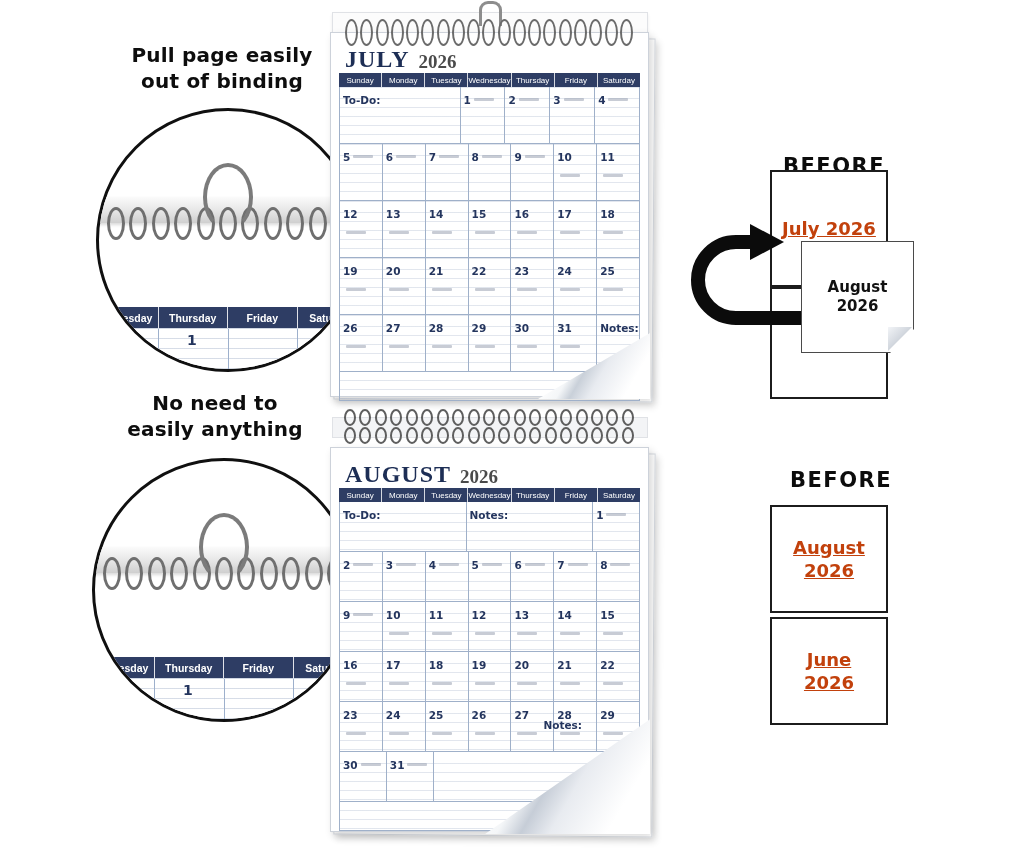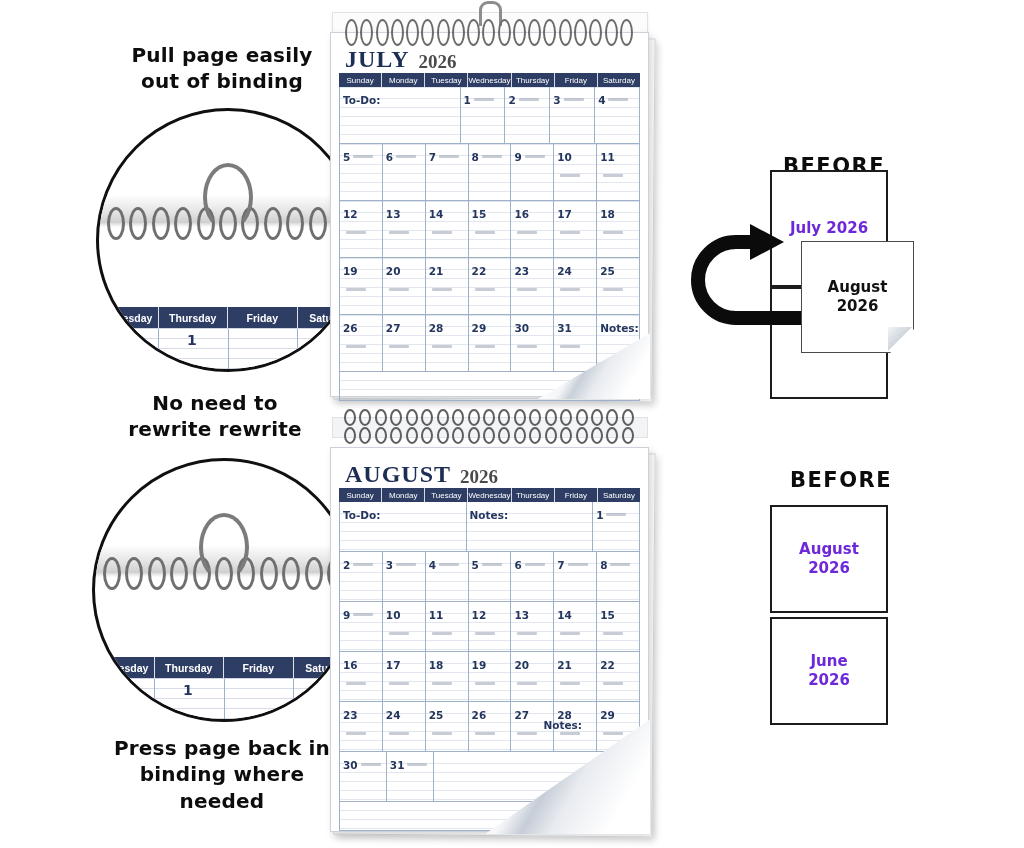--- a/index.html
+++ b/index.html
@@ -90,22 +90,22 @@
   #curl-august{right:-2px;bottom:-3px;width:170px;height:122px;
                background:linear-gradient(300deg,#ffffff 18%,#e8ebf0 42%,#c6cdd7 54%,#f4f6f8 64%,#ffffff 80%);
                clip-path:polygon(100% 6%,100% 100%,3% 100%);}
   .curl-label{position:absolute;right:66px;bottom:100px;z-index:8;font-size:10.5px;font-weight:700;color:#24355e;}
 
   
   .section-label{position:absolute;font-weight:700;font-size:21px;letter-spacing:1.5px;color:#0c0c0c;}
   #label-before{left:783px;top:154px;text-align:center;}
   #label-after{left:790px;top:468px;}
   .binder-box{position:absolute;border:2px solid #1c1c1c;background:#fff;display:flex;align-items:center;
-              justify-content:center;text-align:center;font-weight:700;font-size:15px;color:#6d28d9;
-              line-height:1.3;white-space:pre-line;z-index:2;}
+              justify-content:center;text-align:center;font-weight:700;font-size:18px;color:#c2410c;
+              line-height:1.3;white-space:pre-line;z-index:2;text-decoration:underline;}
   #before-box-top{left:770px;top:170px;width:114px;height:113px;}
   #before-box-bottom{left:770px;top:287px;width:114px;height:108px;}
   #after-box-1{left:770px;top:505px;width:114px;height:104px;}
   #after-box-2{left:770px;top:617px;width:114px;height:104px;}
   #pull-arrow{position:absolute;left:688px;top:212px;width:135px;height:125px;z-index:3;}
   .pulled-page{position:absolute;left:801px;top:241px;width:111px;height:110px;background:#fff;
                border:1px solid #4a4a4a;box-shadow:3px 4px 7px rgba(0,0,0,.28);z-index:8;display:flex;
                align-items:center;justify-content:center;font-weight:700;font-size:15px;line-height:1.3;
                text-align:center;white-space:pre-line;
                clip-path:polygon(0 0,100% 0,100% calc(100% - 24px),calc(100% - 24px) 100%,0 100%);}
@@ -114,24 +114,21 @@
         clip-path:polygon(0 0,100% 0,0 100%);}
 </style>
 </head>
 <body>
 
 <div class="stage">
 
   <div class="caption" id="cap1">Pull page easily
 out of binding</div>
   <div class="caption" id="cap2">No need to
-rewrite rewrite</div>
-  <div class="caption" id="cap3">Press page back in
-binding where
-needed</div>
+easily anything</div>
 
   <div class="zoom-circle" id="circle1">
     <div class="zoom-band"></div>
     <div class="zoom-rings">
         <span class="ring"></span>
         <span class="ring"></span>
         <span class="ring"></span>
         <span class="ring"></span>
         <span class="ring"></span>
         <span class="ring"></span>

